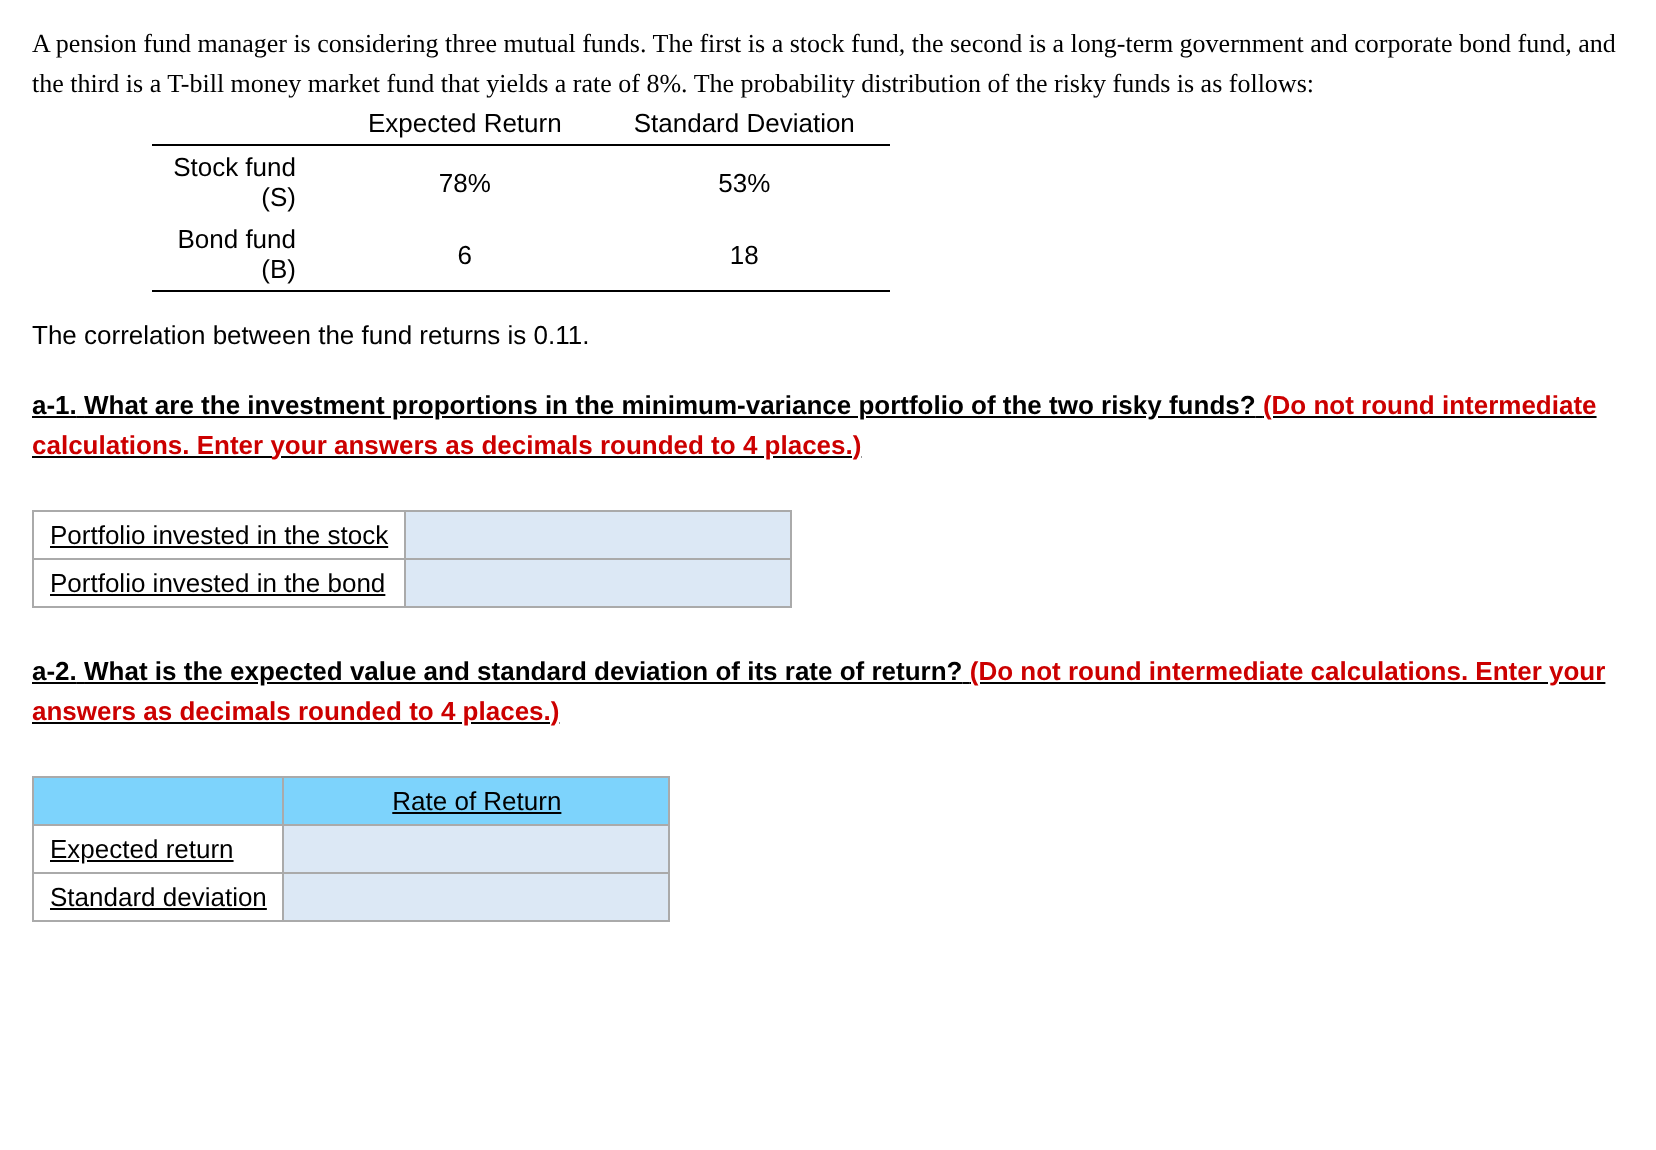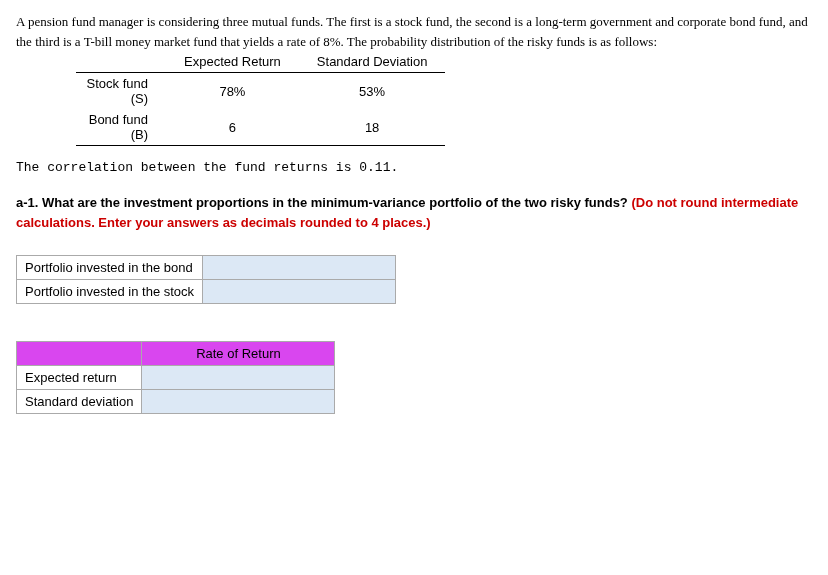--- a/index.html
+++ b/index.html
@@ -36,21 +36,20 @@
       padding-left: 0;
       min-width: 90px;
     }
     .data-table tr:last-child td {
       border-bottom: 1px solid #000;
       margin-top: 23px;
     }
     .correlation-text {
       margin-bottom: 18px;
       max-width: 800px;
-      font-family: Liberation Mono, monospace;
     }
     .section-title {
       font-weight: bold;
       margin-bottom: 8px;
       max-width: 800px;
       line-height: 1.5;
     }
     .bold-red {
       color: #cc0000;
       font-weight: bold;
@@ -75,31 +74,32 @@
     }
     .input-table td.input-cell input {
       border: none;
       background: transparent;
       width: 100%;
       outline: none;
       font-size: 13px;
     }
     .section-gap {
       margin-bottom: 22px;
+      text-decoration: underline;
     }
     .rate-table {
       border-collapse: collapse;
       min-width: 220px;
     }
     .rate-table th {
       border: 1px solid #aaa;
       padding: 4px 8px;
       font-size: 13px;
       font-weight: normal;
-      background: #d946ef;
+      background: #7dd3fc;
       text-align: center;
     }
     .rate-table td {
       border: 1px solid #aaa;
       padding: 4px 8px;
       font-size: 13px;
     }
     .rate-table td.label-cell {
       min-width: 120px;
       background: #fff;
@@ -146,36 +146,39 @@
 <p class="correlation-text">The correlation between the fund returns is 0.11.</p>
 
 <div class="section-gap">
   <p class="section-title">
     <span>a-1.</span>&nbsp;<span>What are the investment proportions in the minimum-variance portfolio of the two risky funds?</span>&nbsp;<span class="bold-red">(Do not round intermediate calculations. Enter your answers as decimals rounded to 4 places.)</span>
   </p>
   <br>
   <table class="input-table">
     <tbody>
       <tr>
+        <td class="label-cell">Portfolio invested in the stock</td>
+        <td class="input-cell">
+          <input type="text" style="">
+        </td>
+      </tr>
+      <tr>
         <td class="label-cell">Portfolio invested in the bond</td>
-        <td class="input-cell">
-          <input type="text" style="">
-        </td>
-      </tr>
-      <tr>
-        <td class="label-cell">Portfolio invested in the stock</td>
         <td class="input-cell">
           <input type="text" style="">
         </td>
       </tr>
     </tbody>
   </table>
 </div>
 
 <div class="section-gap">
+  <p class="section-title">
+    <span>a-2.</span>&nbsp;<span>What is the expected value and standard deviation of its rate of return?</span>&nbsp;<span class="bold-red">(Do not round intermediate calculations. Enter your answers as decimals rounded to 4 places.)</span>
+  </p>
   <br>
   <table class="rate-table">
     <thead>
       <tr>
         <th></th>
         <th>Rate of Return</th>
       </tr>
     </thead>
     <tbody>
       <tr>

